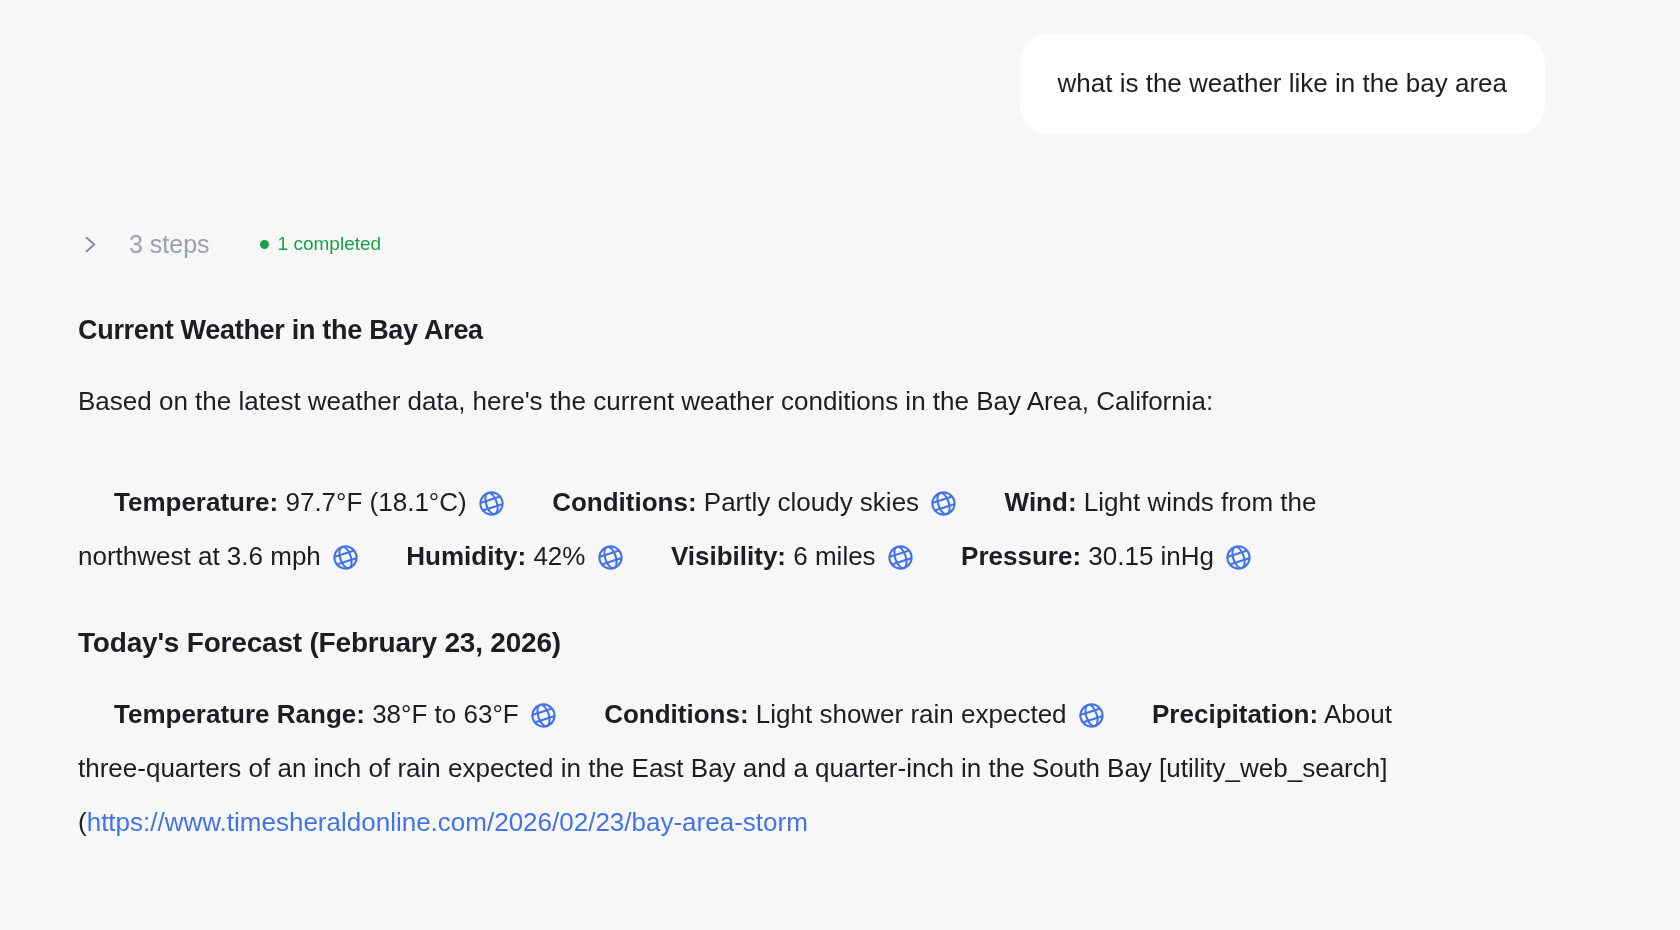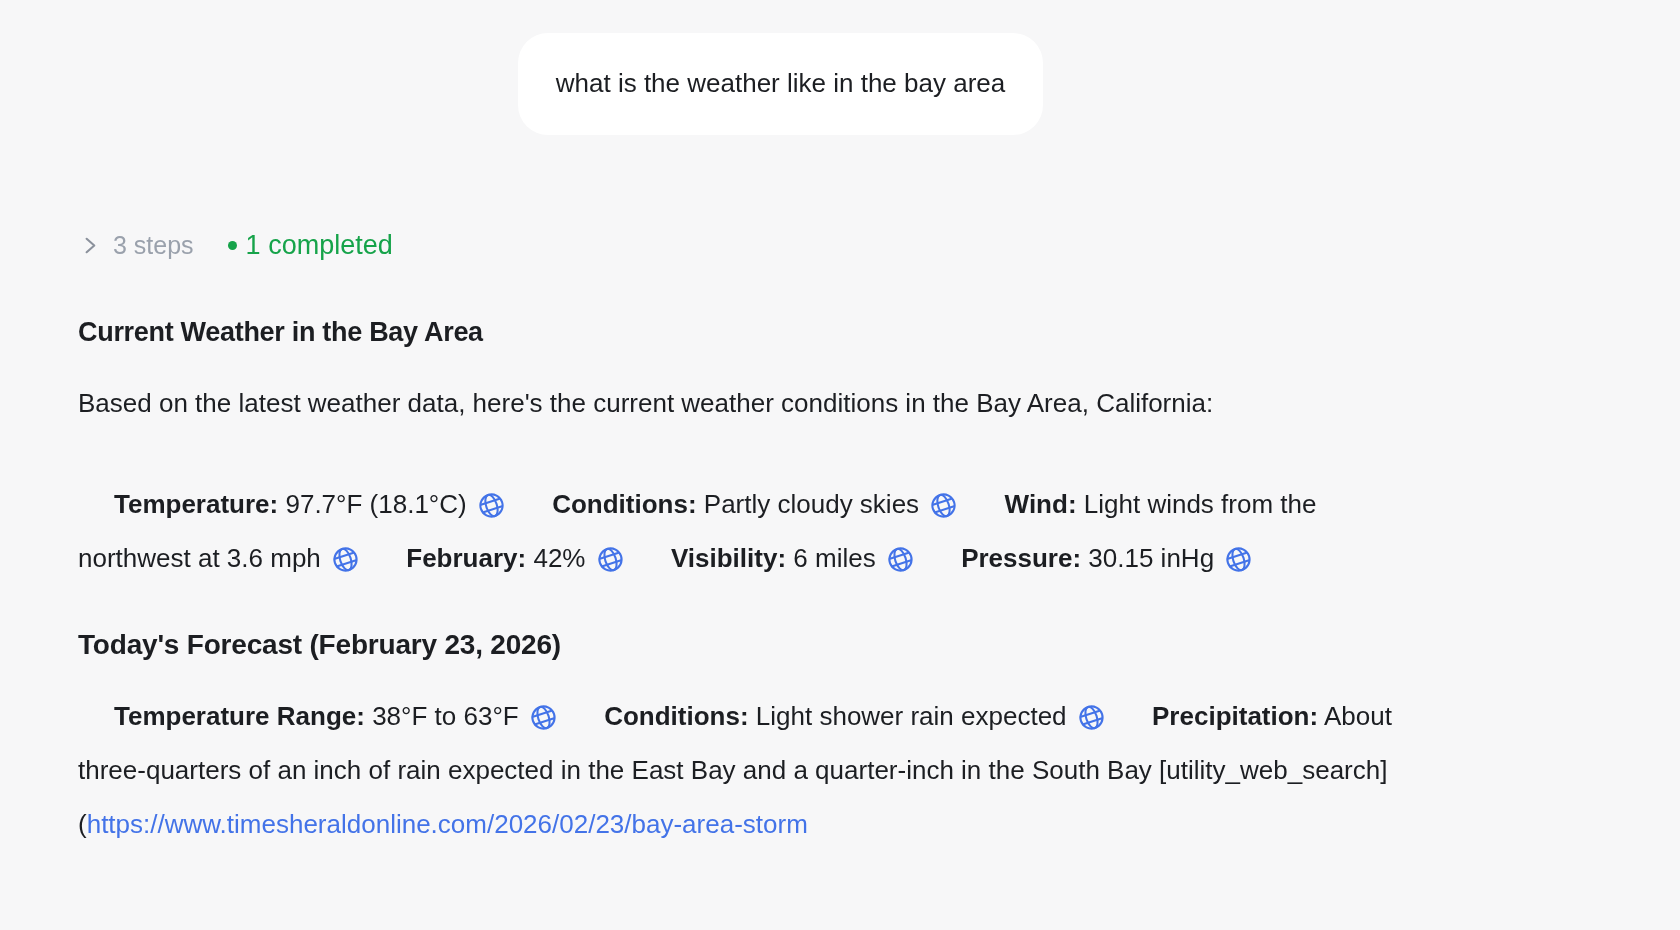--- a/index.html
+++ b/index.html
@@ -6,34 +6,34 @@
     --bg:#f7f7f8; --bubble:#ffffff; --text:#1c1e22; --muted:#9aa1ac;
     --green:#16a34a; --blue:#4373e8; --link:#4373e8; --chev:#8b919c;
   }
   *{box-sizing:border-box;}
   html,body{margin:0;padding:0;}
   body{
     width:1680px;height:930px;overflow:hidden;
     background:var(--bg);color:var(--text);
     font-family:"Liberation Sans","DejaVu Sans",sans-serif;
   }
-  .bubble-row{display:flex;justify-content:center;padding:33px 135px 0 16px;}
+  .bubble-row{display:flex;justify-content:flex-end;padding:33px 135px 0 16px;}
   .user-bubble{
     background:var(--bubble);border-radius:30px;
     padding:34px 38px;font-size:26px;line-height:1.3;
     max-width:760px;color:var(--text);
   }
   .content{margin:95px 0 0 78px;width:1346px;}
-  .steps-row{display:flex;align-items:center;gap:12px;margin:0 0 56px 0;cursor:pointer;}
+  .steps-row{display:flex;align-items:center;gap:28px;margin:0 0 56px 0;cursor:pointer;}
   .chevron{display:flex;align-items:center;}
   .chevron svg{display:block;}
   .steps-label{font-size:25px;color:var(--muted);}
   .completed{display:flex;align-items:center;gap:9px;margin-left:22px;}
   .dot{width:9px;height:9px;border-radius:50%;background:var(--green);}
-  .completed-label{font-size:27px;color:var(--green);text-align:right;}
+  .completed-label{font-size:19px;color:var(--green);text-align:right;}
   h1{font-size:27px;font-weight:bold;margin:0 0 40px 0;letter-spacing:-0.3px;}
   .intro{font-size:26px;margin:11px 0 58px 0;}
   h2{font-size:28px;font-weight:bold;margin:0 0 28px 0;letter-spacing:-0.2px;}
   .inline-items{font-size:26px;line-height:54px;margin:0 0 44px 0;}
   .inline-items strong{font-weight:bold;margin-left:36px;}
   .cite{color:var(--blue);white-space:nowrap;}
   .cite svg{vertical-align:-7px;margin:0 3px;}
   a{color:var(--link);text-decoration:none;word-break:normal;}
 </style>
 </head>
@@ -77,21 +77,21 @@
               <circle cx="12" cy="12" r="9.2"></circle>
               <ellipse cx="12" cy="12" rx="4.4" ry="9.2"></ellipse>
               <path d="M3.9 8.7h16.2M3.9 15.3h16.2"></path>
             </g>
           </svg></span> <strong>Wind:</strong> <span>Light winds from the northwest at 3.6 mph</span> <span class="cite"><svg width="29" height="29" viewBox="0 0 24 24" fill="none">
             <g transform="rotate(-18 12 12)" stroke="currentColor" stroke-width="1.7" stroke-linecap="round">
               <circle cx="12" cy="12" r="9.2"></circle>
               <ellipse cx="12" cy="12" rx="4.4" ry="9.2"></ellipse>
               <path d="M3.9 8.7h16.2M3.9 15.3h16.2"></path>
             </g>
-          </svg></span> <strong>February:</strong> <span>42%</span> <span class="cite"><svg width="29" height="29" viewBox="0 0 24 24" fill="none">
+          </svg></span> <strong>Humidity:</strong> <span>42%</span> <span class="cite"><svg width="29" height="29" viewBox="0 0 24 24" fill="none">
             <g transform="rotate(-18 12 12)" stroke="currentColor" stroke-width="1.7" stroke-linecap="round">
               <circle cx="12" cy="12" r="9.2"></circle>
               <ellipse cx="12" cy="12" rx="4.4" ry="9.2"></ellipse>
               <path d="M3.9 8.7h16.2M3.9 15.3h16.2"></path>
             </g>
           </svg></span> <strong>Visibility:</strong> <span>6 miles</span> <span class="cite"><svg width="29" height="29" viewBox="0 0 24 24" fill="none">
             <g transform="rotate(-18 12 12)" stroke="currentColor" stroke-width="1.7" stroke-linecap="round">
               <circle cx="12" cy="12" r="9.2"></circle>
               <ellipse cx="12" cy="12" rx="4.4" ry="9.2"></ellipse>
               <path d="M3.9 8.7h16.2M3.9 15.3h16.2"></path>

